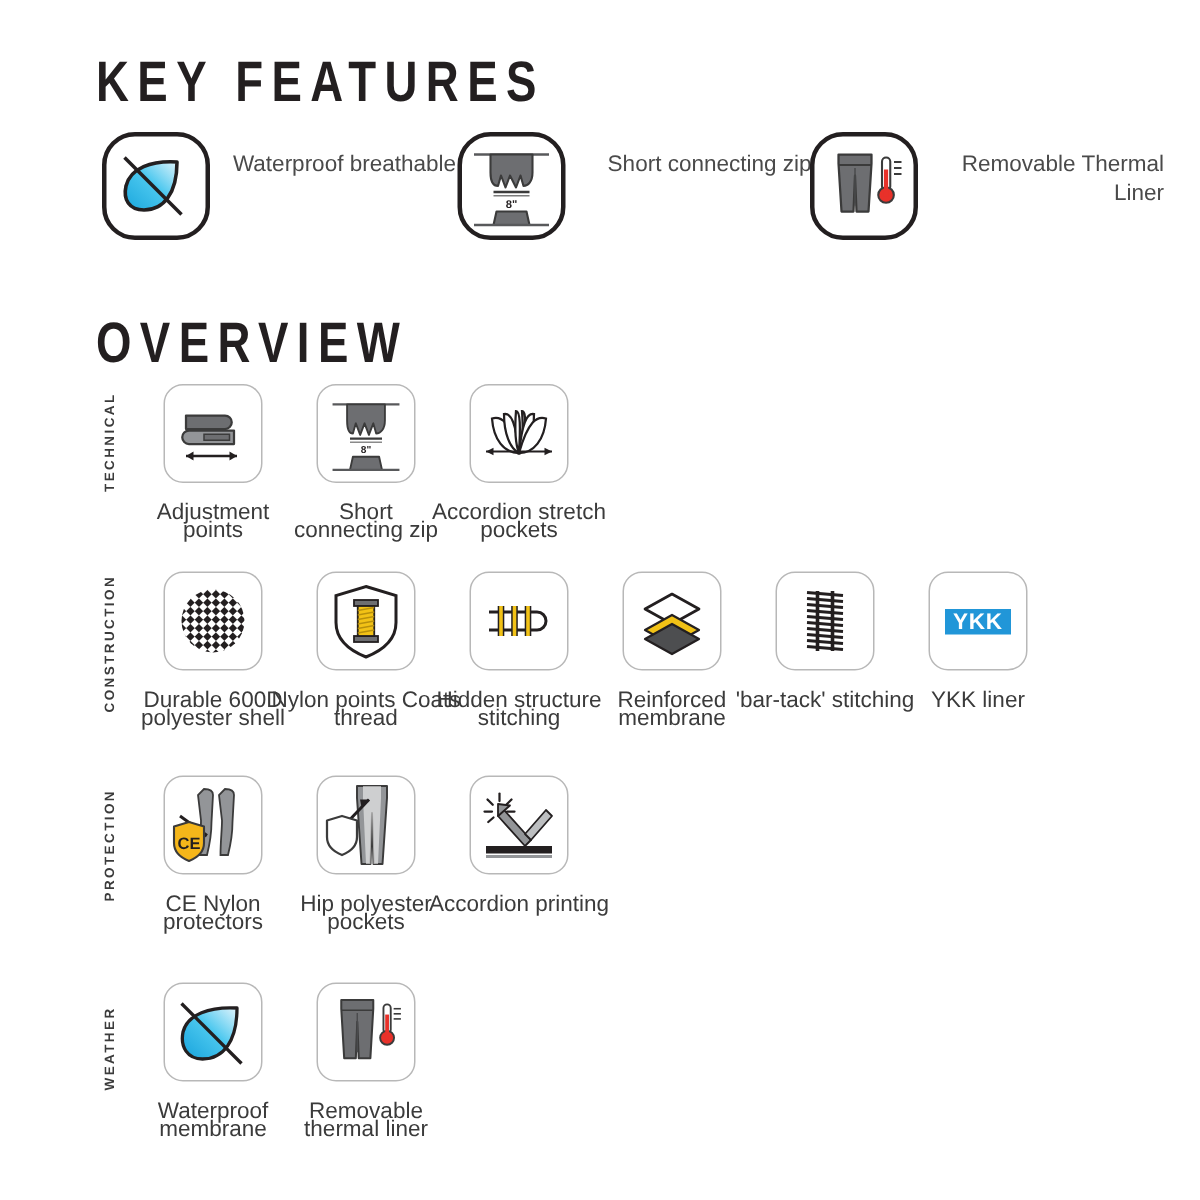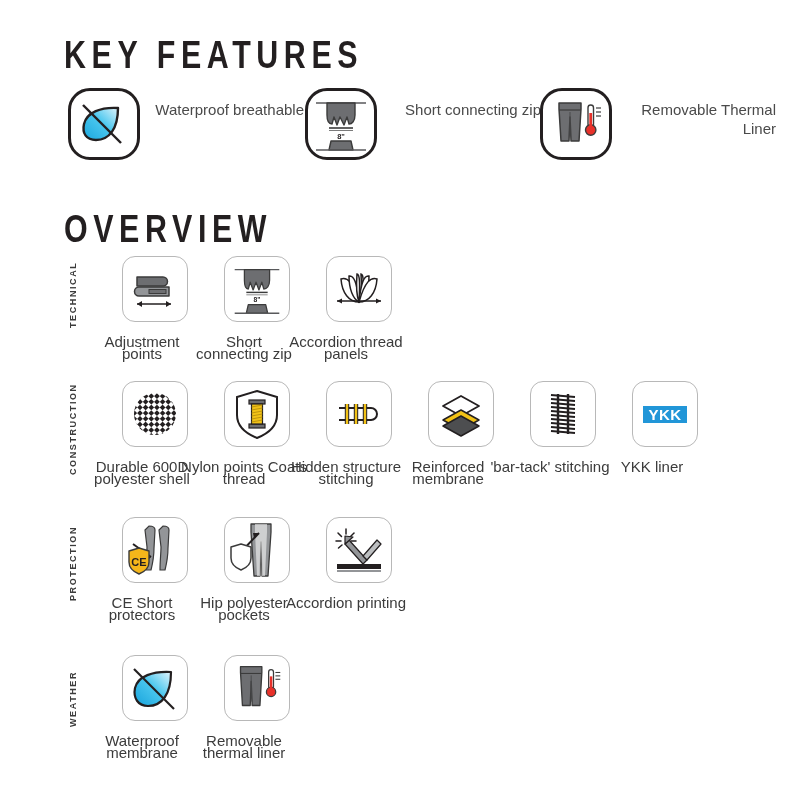--- a/index.html
+++ b/index.html
@@ -42,21 +42,21 @@
   .ov-row{position:absolute;left:0;width:800px;}
   .cat-label{
     position:absolute;
     font-size:9px;font-weight:bold;letter-spacing:1.6px;
     color:#3b3b3b;white-space:nowrap;
     transform-origin:left bottom;
     transform:rotate(-90deg);
   }
   .cell{position:absolute;width:92px;}
   .tile{
-    position:absolute;left:26px;top:0;width:66px;height:66px;
+    position:absolute;left:13px;top:0;width:66px;height:66px;
     border:1px solid #b8b8b8;border-radius:13px;background:#fff;
     box-sizing:border-box;
     text-align:center;
   }
   .tile svg{position:absolute;left:0;top:0;}
   .cap{
     position:absolute;left:-8px;top:80px;width:108px;
     text-align:center;font-size:15px;line-height:11.5px;color:#3b3b3b;
   }
   .cap.wide{left:-18px;width:128px;}
@@ -164,21 +164,21 @@
             <path d="M32 45 C30 40 29 30 30 17 C33 17 33 28 32 45 Z"></path>
             <path d="M32 45 C34 40 35 30 34 17 C37 17 37 28 32 45 Z"></path>
             <path d="M32 45 C38 42 42 32 42 19 C37 18 34 26 32 45 Z"></path>
             <path d="M32 45 C42 45 49 36 50 22 C44 20 38 24 32 45 Z"></path>
           </g>
           <line x1="10" y1="44" x2="54" y2="44" stroke="#231f20" stroke-width="1.4"></line>
           <path d="M10 44 l5 -2.5 v5 Z" fill="#231f20"></path>
           <path d="M54 44 l-5 -2.5 v5 Z" fill="#231f20"></path>
         </svg>
       </div>
-      <div class="cap wide">Accordion thread panels</div>
+      <div class="cap wide">Accordion stretch pockets</div>
     </div>
   </div>
 
   <div class="ov-row" style="top:381px;height:110px;">
     <div class="cat-label" style="left:78px;top:84px;">CONSTRUCTION</div>
 
     <div class="cell" style="left:96px;">
       <div class="tile">
         <svg width="64" height="64" viewBox="0 0 64 64">
           <defs>
@@ -292,21 +292,21 @@
       <div class="tile">
         <svg width="64" height="64" viewBox="0 0 64 64">
           <path d="M26 8 c4 0 6 1 6 4 l-1 18 c0 6 -1 14 -3 22 l-5 0 c0 -9 1 -17 1 -23 l-2 -17 Z" fill="#939598" stroke="#3b3b3b" stroke-width="1.2"></path>
           <path d="M40 8 c4 0 6 1 6 4 l-1 18 c0 6 -1 14 -3 22 l-5 0 c0 -9 1 -17 1 -23 l-2 -17 Z" fill="#939598" stroke="#3b3b3b" stroke-width="1.2"></path>
           <path d="M10 26 L28 39" stroke="#231f20" stroke-width="2"></path>
           <path d="M28 39 l-6 -1 l2 5 Z" fill="#231f20"></path>
           <path d="M16 30 L26 33 L26 44 C26 50 21 54 16 56 C11 54 6 50 6 44 L6 33 Z" fill="#f5b61a" stroke="#3b3b3b" stroke-width="1.4" stroke-linejoin="round"></path>
           <text x="16" y="48" text-anchor="middle" font-family="'Liberation Sans',sans-serif" font-size="11" font-weight="bold" fill="#231f20">CE</text>
         </svg>
       </div>
-      <div class="cap">CE Short protectors</div>
+      <div class="cap">CE Nylon protectors</div>
     </div>
 
     <div class="cell" style="left:198px;">
       <div class="tile">
         <svg width="64" height="64" viewBox="0 0 64 64">
           <path d="M26 6 h20 v8 l-3 44 h-6 l-1 -34 -1 34 h-6 l-3 -44 Z" fill="#939598" stroke="#3b3b3b" stroke-width="1.3" stroke-linejoin="round"></path>
           <path d="M30 6 h12 v8 l-2 44 h-3 l-1 -34 -1 34 h-3 l-2 -44 Z" fill="#ffffff" opacity="0.55"></path>
           <path d="M14 36 L34 15" stroke="#231f20" stroke-width="2"></path>
           <path d="M34 15 l-6 0 l1 5 Z" fill="#231f20"></path>
           <path d="M16 26 L26 29 L26 40 C26 46 21 50 16 52 C11 50 6 46 6 40 L6 29 Z" fill="#ffffff" stroke="#3b3b3b" stroke-width="1.5" stroke-linejoin="round"></path>

